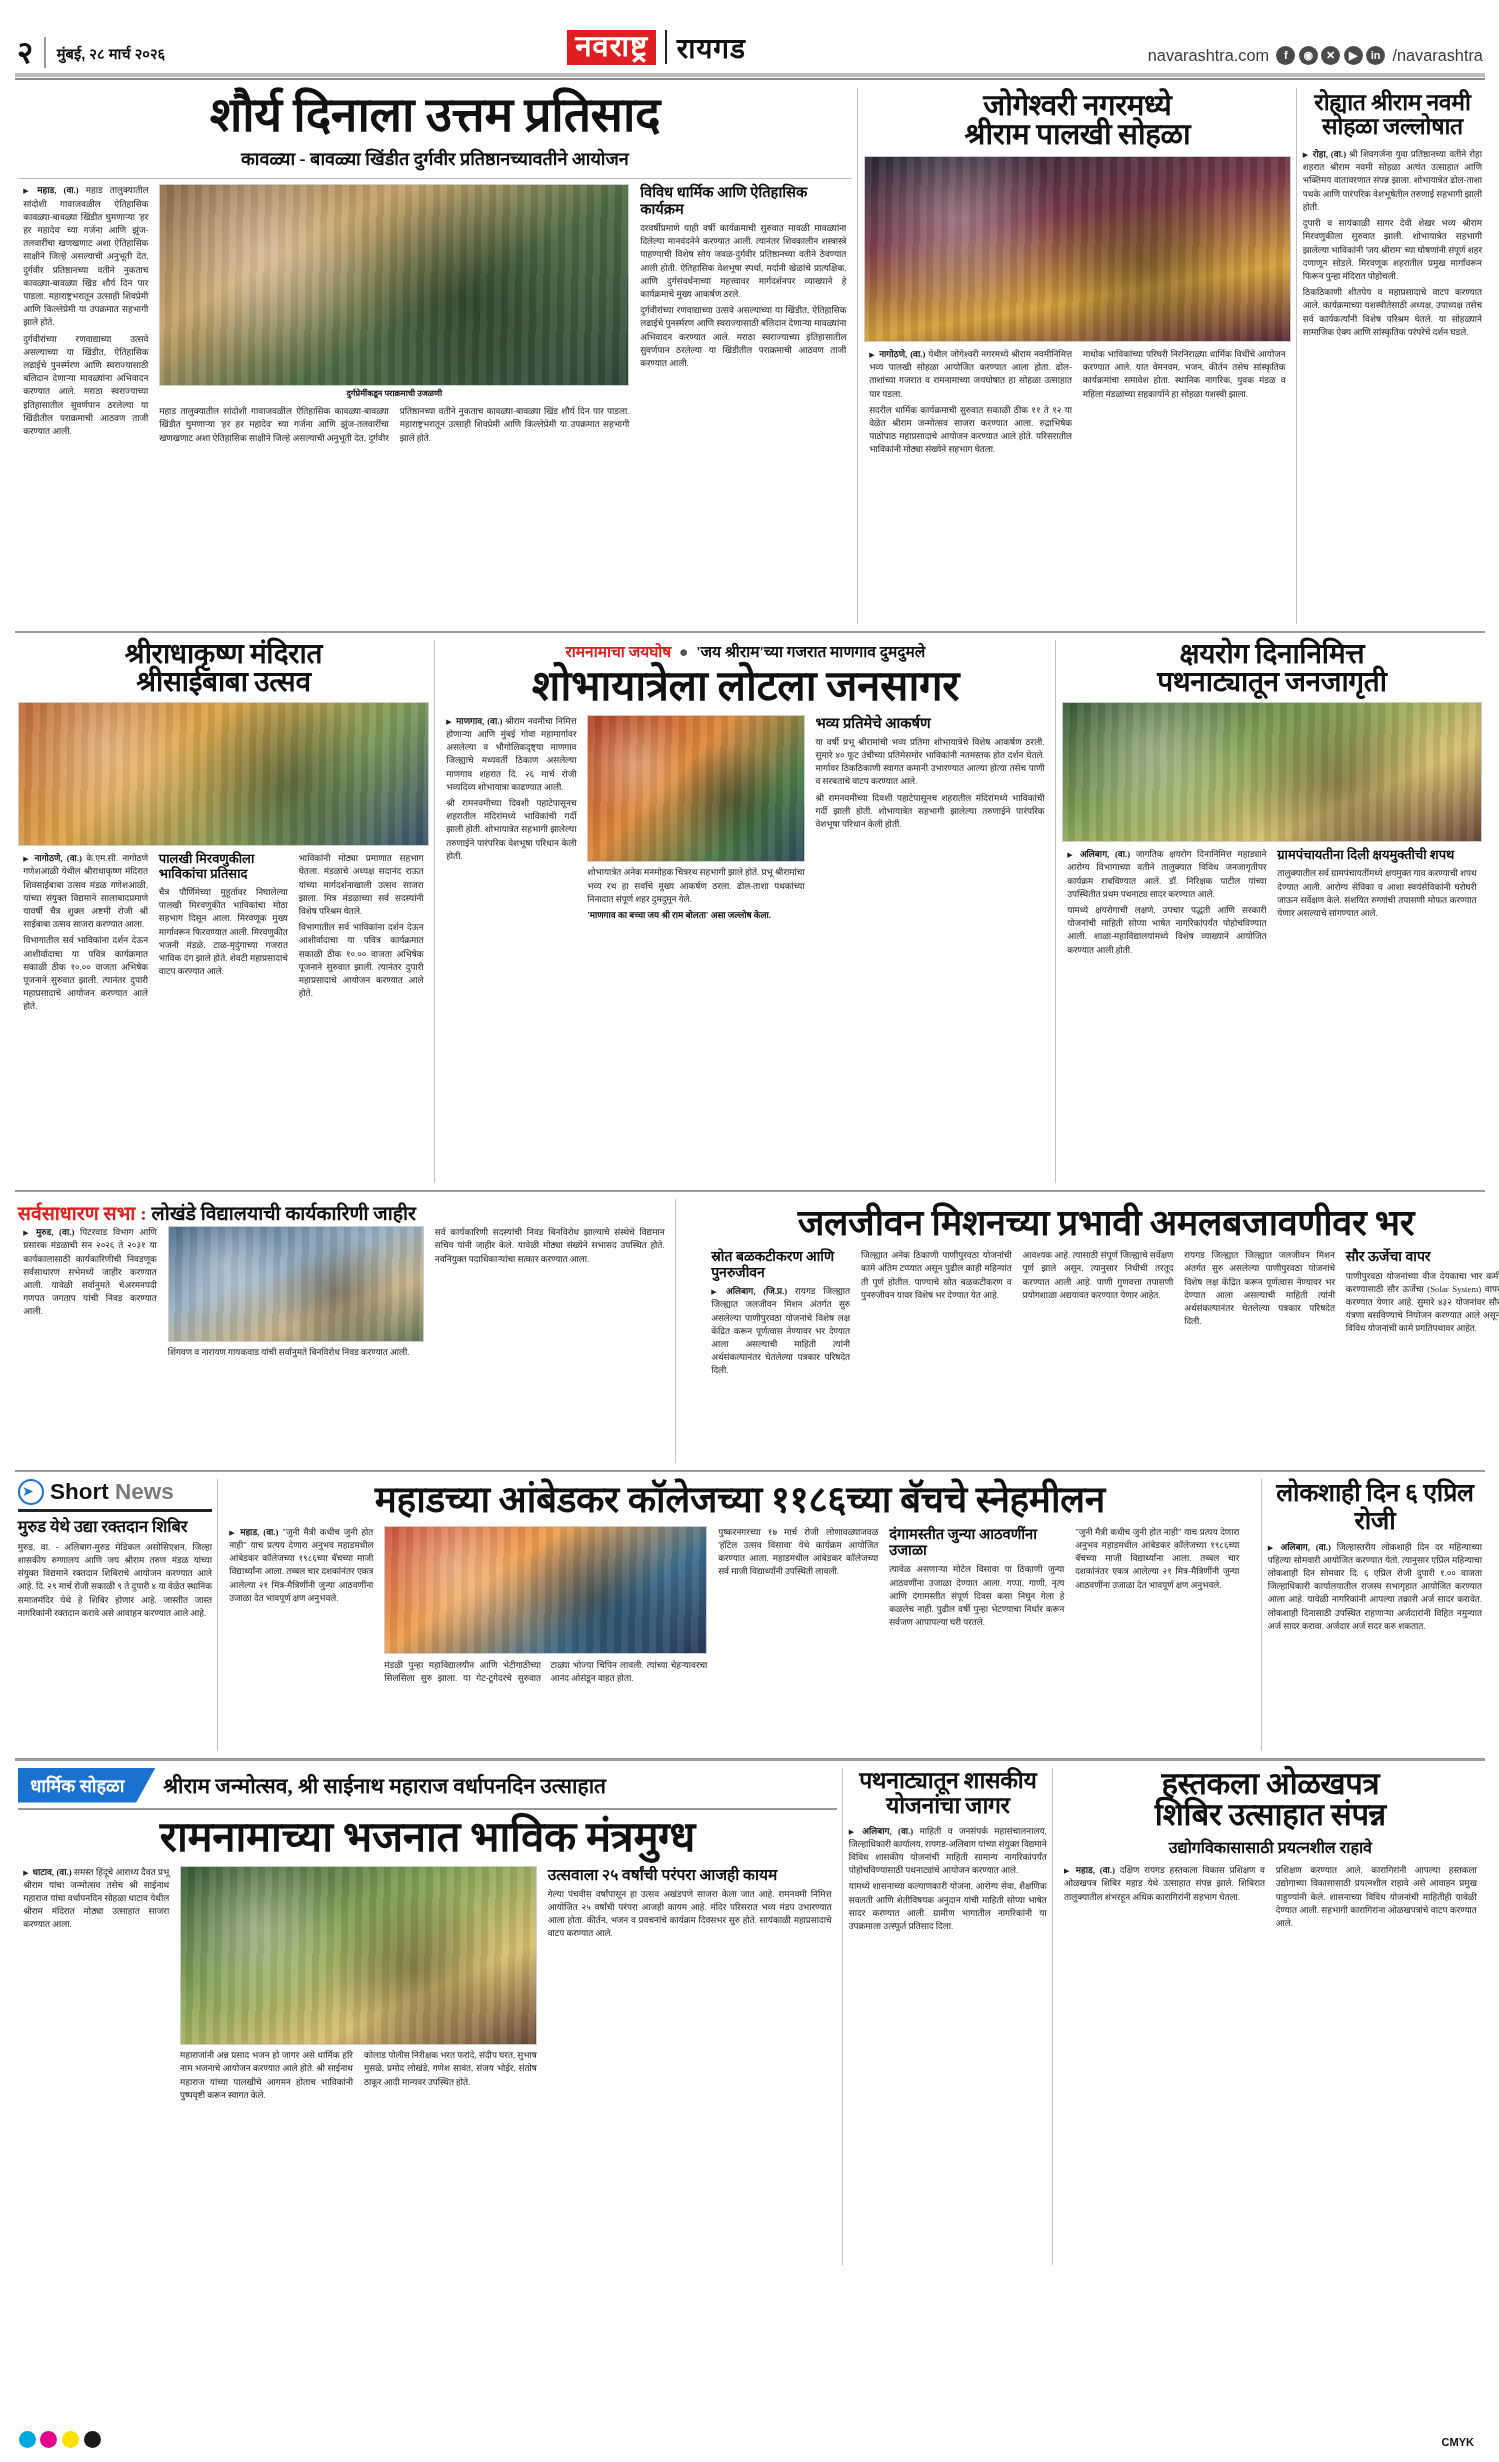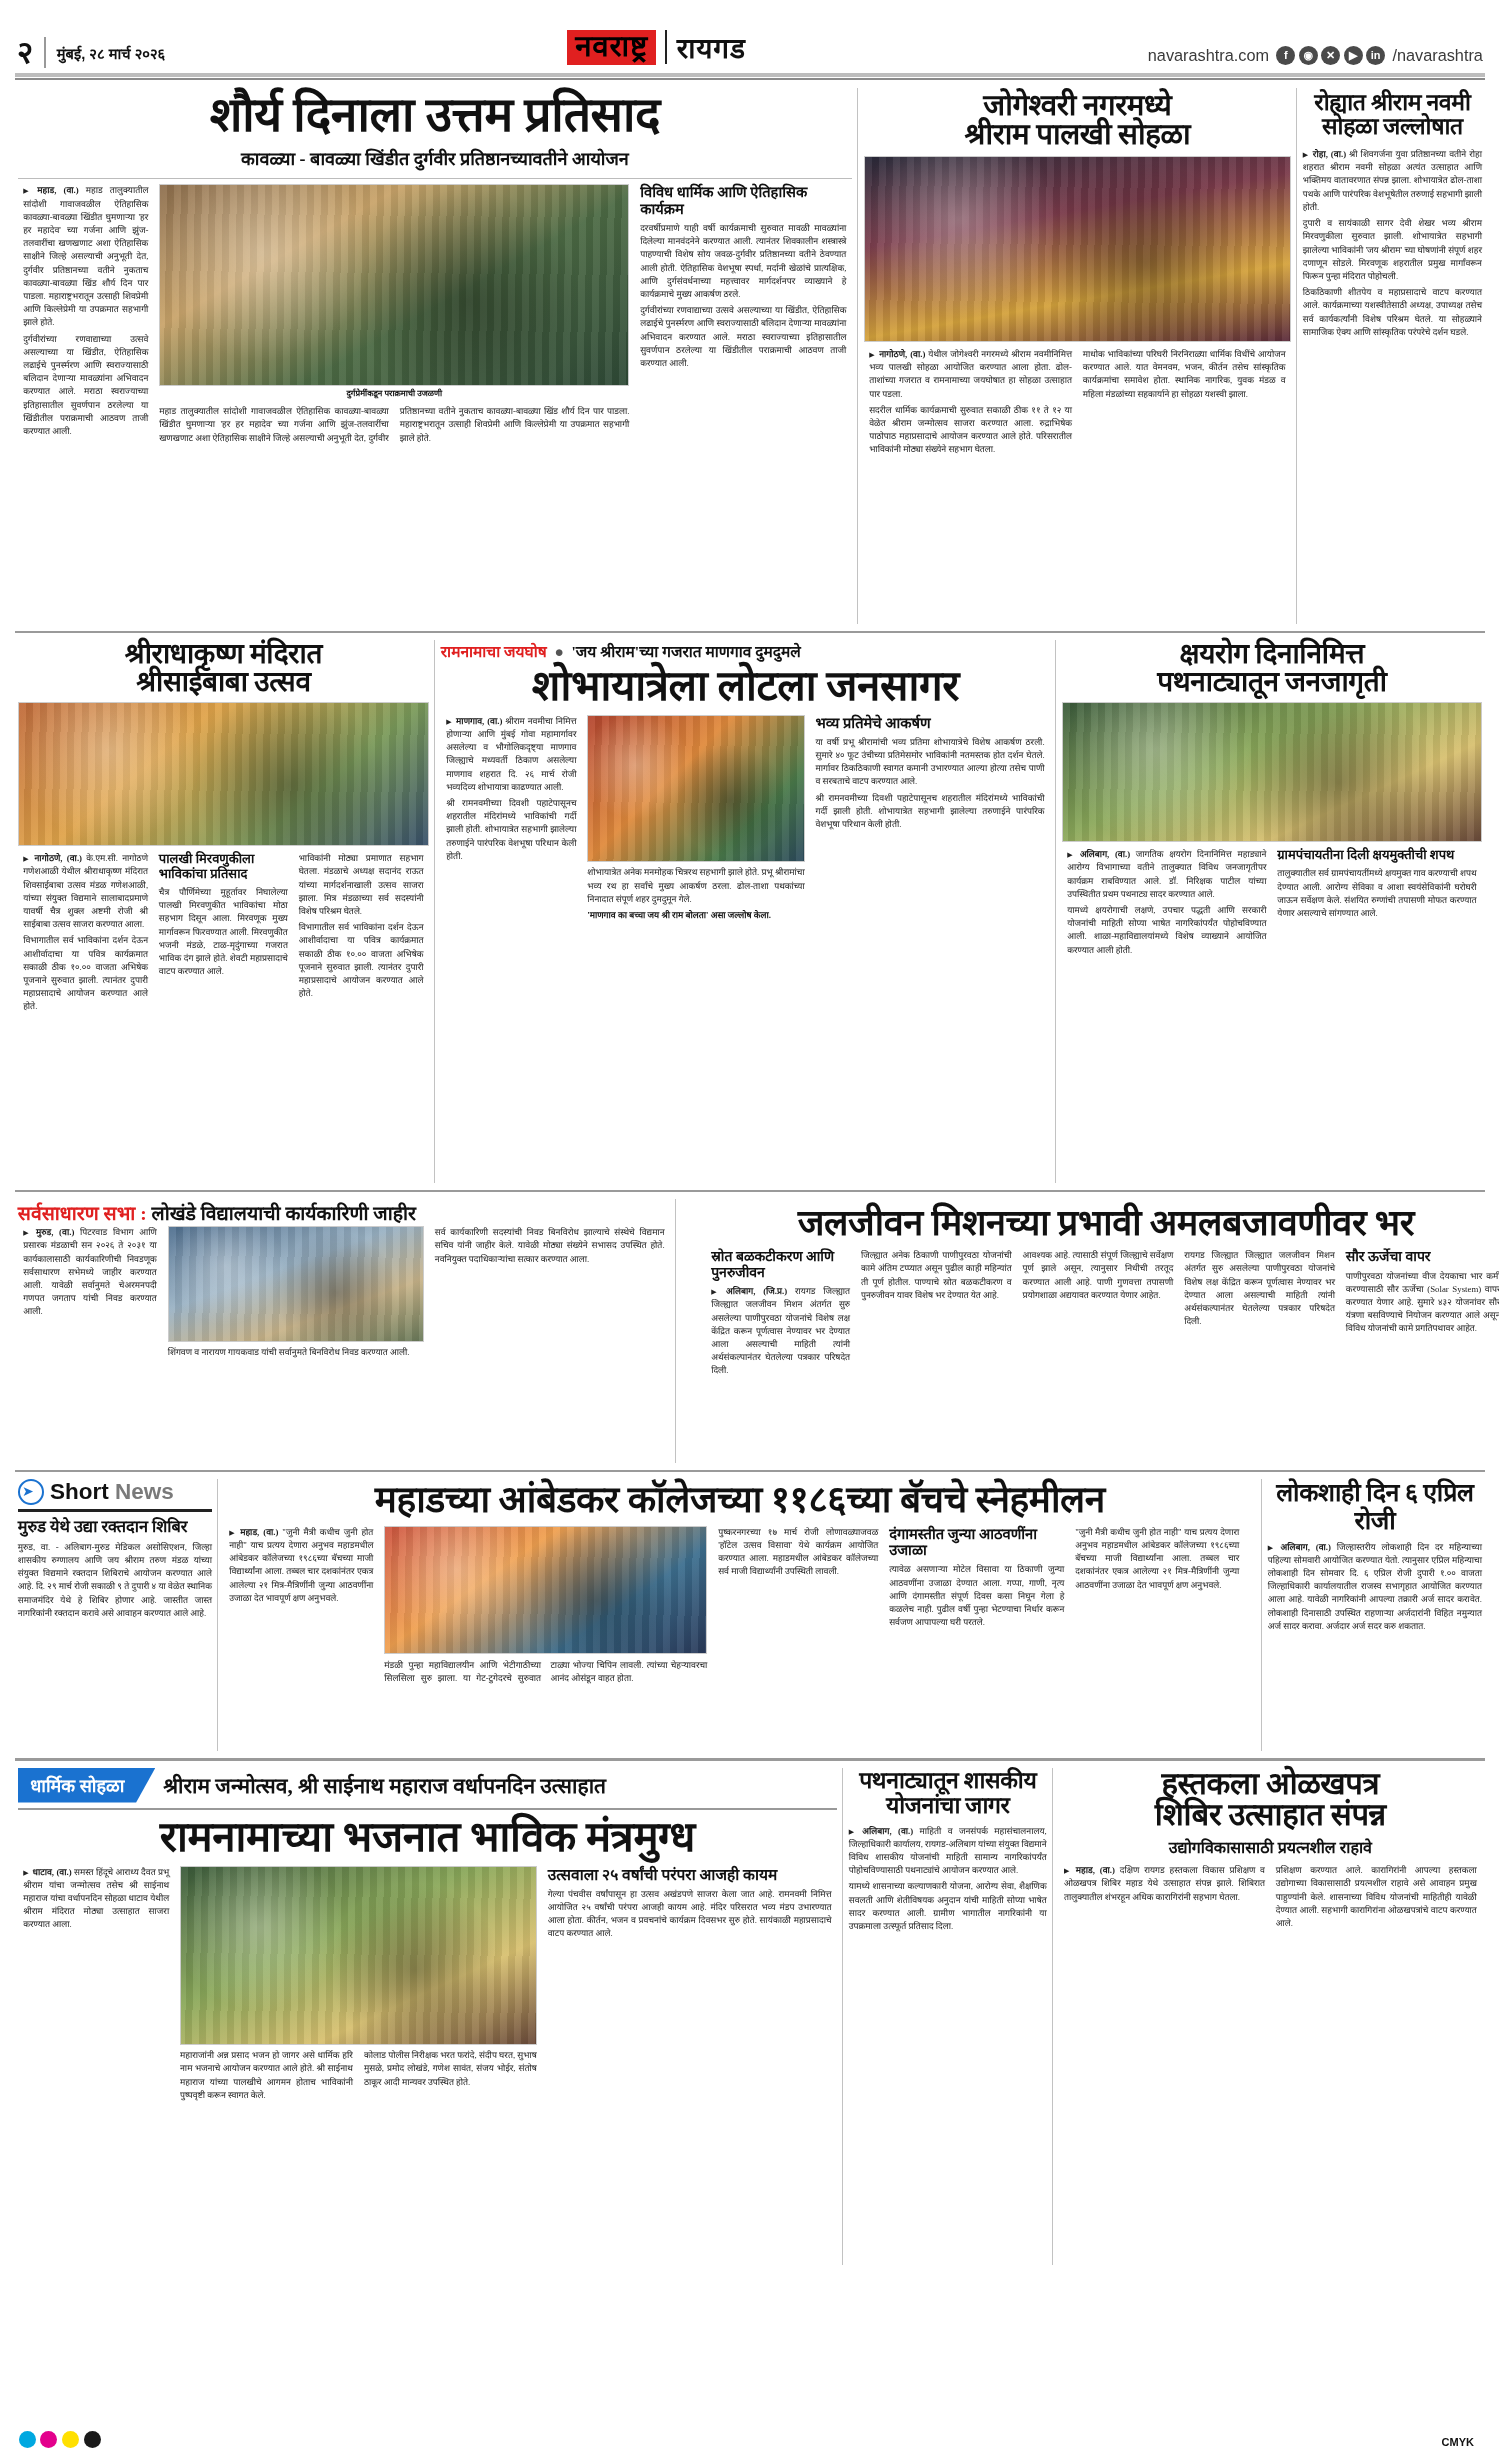--- a/index.html
+++ b/index.html
@@ -14,21 +14,21 @@
   .page { width: 1500px; height: 2462px; padding: 11px 12.4px 0 12.4px; position: relative; }
 
   
   .masthead { display: flex; align-items: flex-end; justify-content: space-between; height: 57px; padding: 0 4.7px; }
   .mh-left { display: flex; align-items: center; gap: 11px; }
   .page-num { font-size: 31px; font-weight: 700; line-height: 1; font-family: "Liberation Sans", sans-serif; }
   .mh-div { width: 1.6px; height: 31px; background: #999; }
   .mh-date { font-size: 14.7px; font-weight: 600; font-family: "Liberation Sans", sans-serif; }
   .mh-center { display: flex; align-items: center; gap: 9.3px; margin-bottom: 1.6px; }
   .logo-red {
-    background: #e02020; color: #000000; font-size: 29.5px; font-weight: 900; letter-spacing: 0.8px;
+    background: #e02020; color: #ffffff; font-size: 29.5px; font-weight: 900; letter-spacing: 0.8px;
     padding: 1.6px 7.8px 3.1px 7.8px; font-family: "Liberation Sans", sans-serif; line-height: 1.05;
   }
   .logo-sep { width: 2.3px; height: 34px; background: #222; }
   .logo-edition { font-size: 28px; font-weight: 900; font-family: "Liberation Sans", sans-serif; letter-spacing: 0.8px; }
   .mh-right { display: flex; align-items: center; gap: 7px; font-family: "Liberation Sans", sans-serif; font-size: 16.3px; color: #3a3a3a; margin-bottom: 3.1px; }
   .soc { display: flex; gap: 3.1px; }
   .soc i {
     width: 19.4px; height: 19.4px; border-radius: 50%; background: #4a4a4a; color: #fff;
     display: inline-flex; align-items: center; justify-content: center; font-size: 11px; font-style: normal; font-weight: 700;
   }
@@ -203,21 +203,21 @@
         <div class="col" style="width:33%;">
           <div class="body-txt">
             <p>भाविकांनी मोठ्या प्रमाणात सहभाग घेतला. मंडळाचे अध्यक्ष सदानंद राऊत यांच्या मार्गदर्शनाखाली उत्सव साजरा झाला. मित्र मंडळाच्या सर्व सदस्यांनी विशेष परिश्रम घेतले.</p>
             <p>विभागातील सर्व भाविकांना दर्शन देऊन आशीर्वादाचा या पवित्र कार्यक्रमात सकाळी ठीक १०.०० वाजता अभिषेक पूजनाने सुरुवात झाली. त्यानंतर दुपारी महाप्रसादाचे आयोजन करण्यात आले होते.</p>
           </div>
         </div>
       </div>
     </div>
 
     <div class="col colsep" style="width:621px;">
-      <div style="text-align:left;font-size:15.5px;font-weight:900;">
+      <div style="text-align:center;font-size:15.5px;font-weight:900;">
         <span class="kicker-red">रामनामाचा जयघोष</span>
         <span style="color:#555;">&nbsp;●&nbsp;</span>
         <span>'जय श्रीराम'च्या गजरात माणगाव दुमदुमले</span>
       </div>
       <div class="hl" style="font-size:42px;text-align:center;margin:3.1px 0 7.8px;">शोभायात्रेला लोटला जनसागर</div>
       <div class="row">
         <div class="col" style="width:144px;">
           <div class="body-txt">
             <p><span class="dateline bullet">माणगाव, (वा.)</span> <span>श्रीराम नवमीचा निमित्त होणाऱ्या आणि मुंबई गोवा महामार्गावर असलेल्या व भौगोलिकदृष्ट्या माणगाव जिल्ह्याचे मध्यवर्ती ठिकाण असलेल्या माणगाव शहरात दि. २६ मार्च रोजी भव्यदिव्य शोभायात्रा काढण्यात आली.</span></p>
             <p>श्री रामनवमीच्या दिवशी पहाटेपासूनच शहरातील मंदिरांमध्ये भाविकांची गर्दी झाली होती. शोभायात्रेत सहभागी झालेल्या तरुणाईने पारंपरिक वेशभूषा परिधान केली होती.</p>

